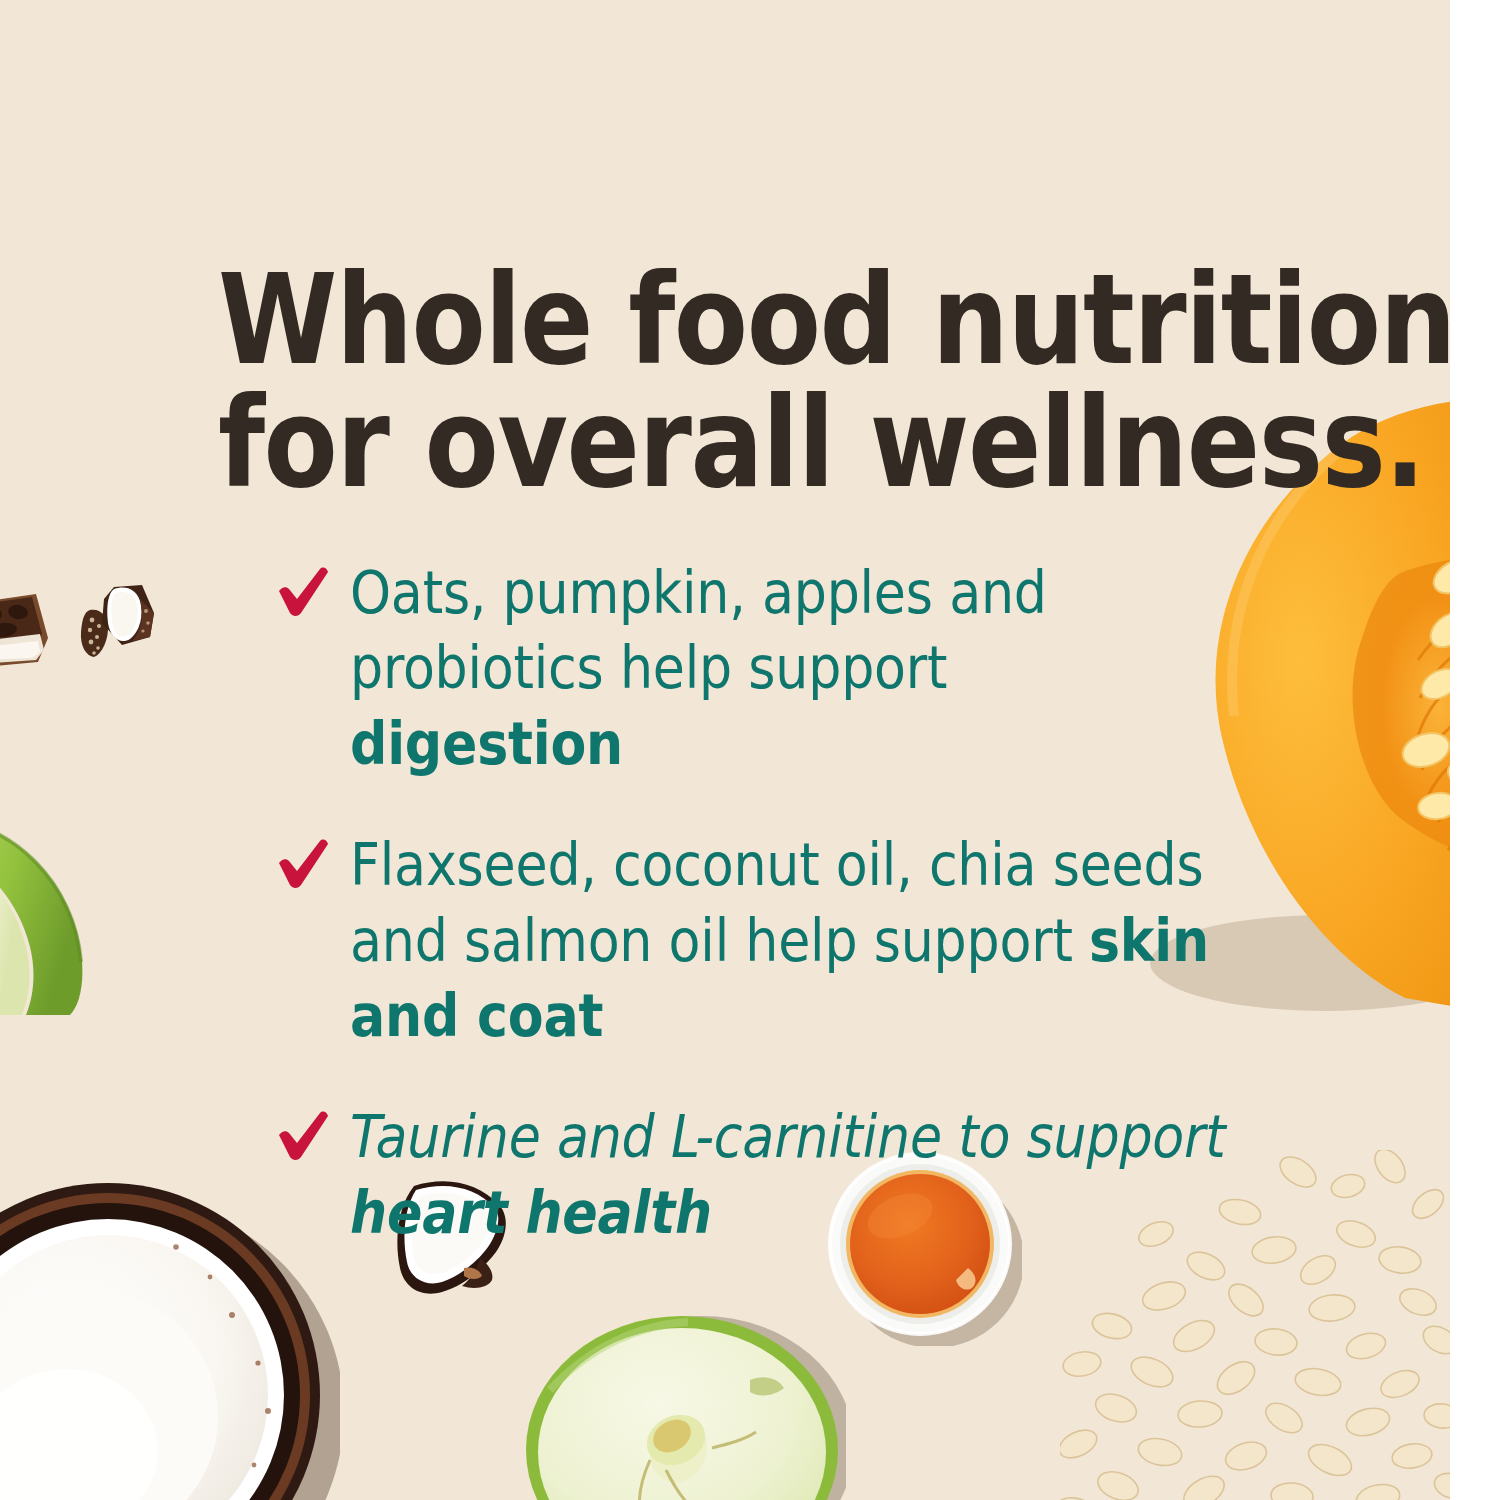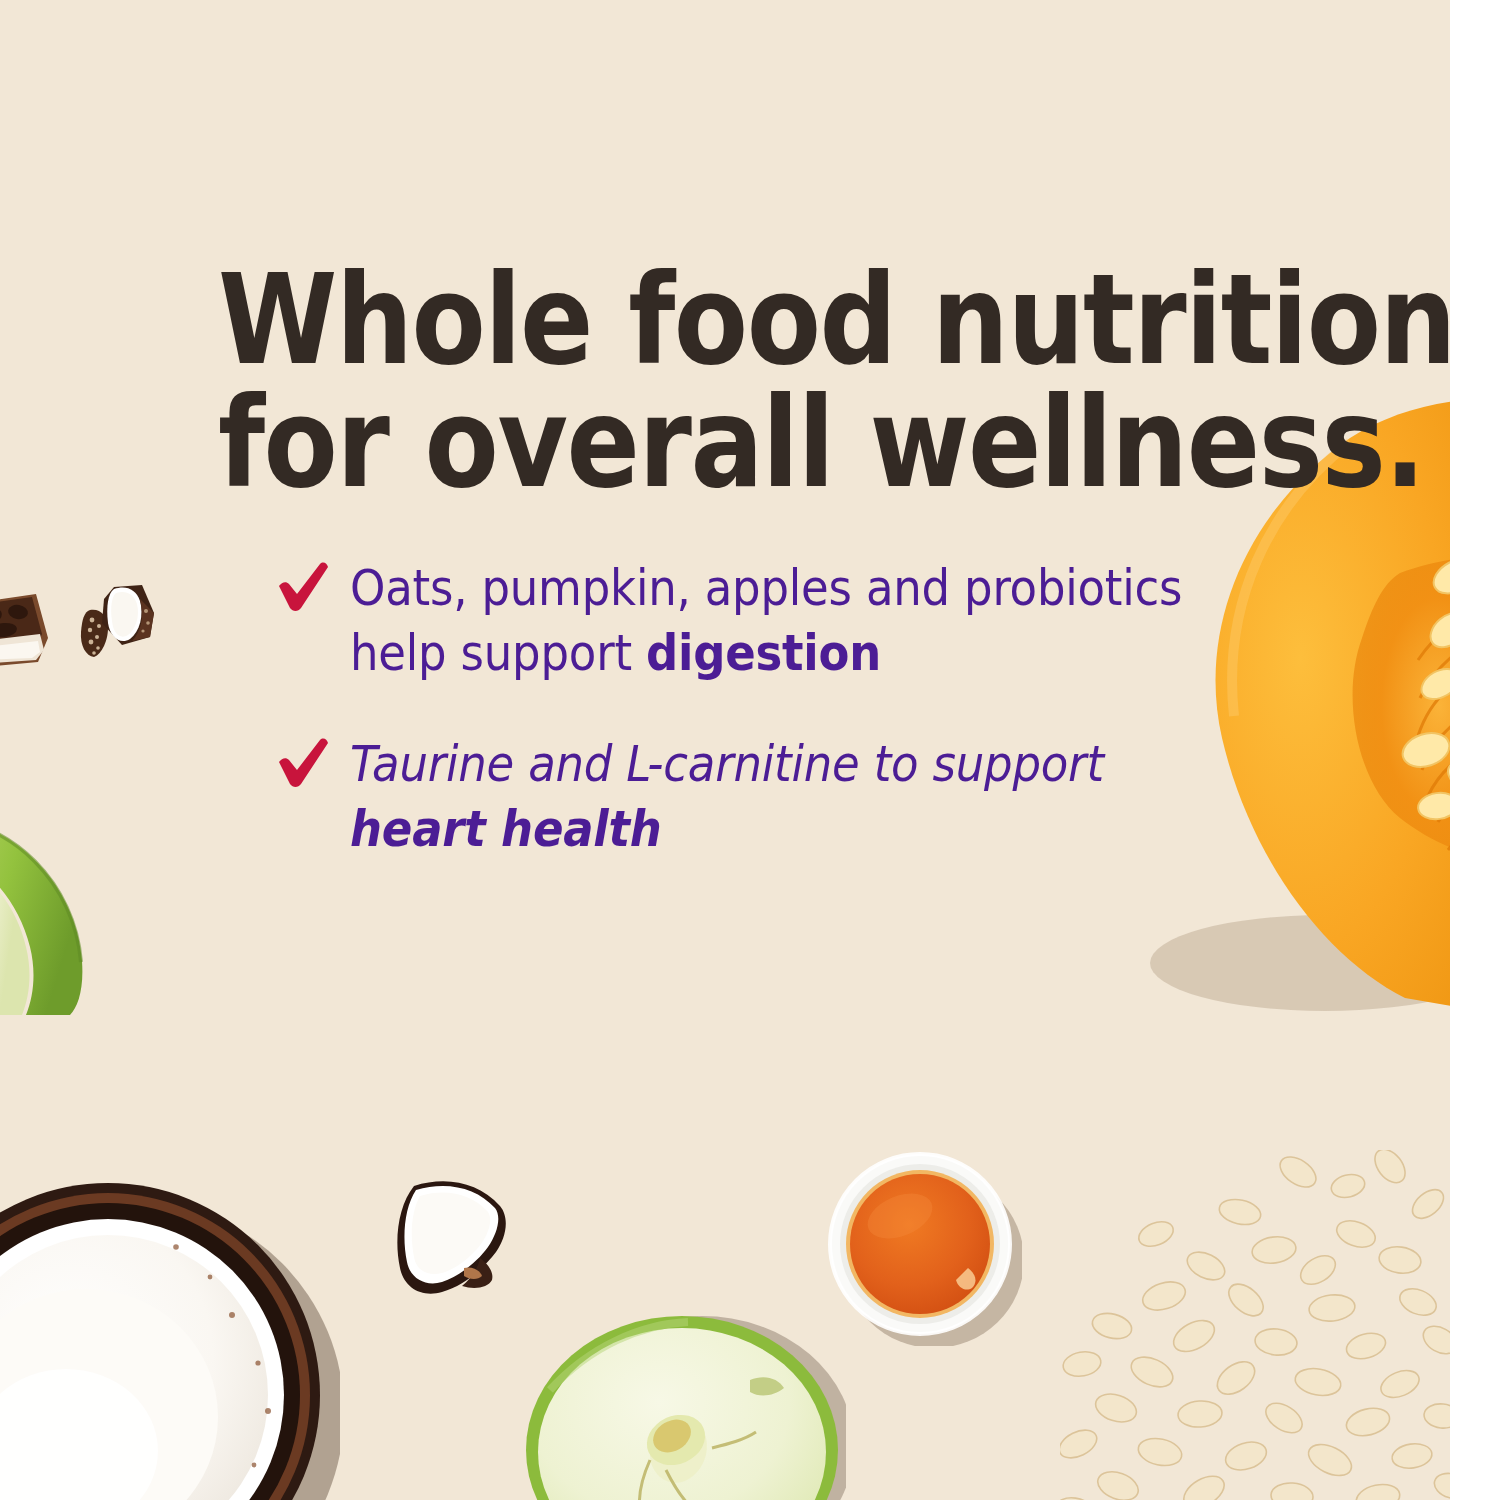--- a/index.html
+++ b/index.html
@@ -42,23 +42,23 @@
     position: absolute;
     left: 276px;
     top: 556px;
     width: 960px;
     z-index: 40;
   }
   .bullet {
     position: relative;
     padding-left: 74px;
     margin-bottom: 46px;
-    color: #4c1d95;
+    color: #0f766e;
     font-family: "Liberation Sans Narrow", "DejaVu Sans Condensed", "Liberation Sans", sans-serif;
-    font-size: 50px;
+    font-size: 58px;
     line-height: 1.30;
     font-weight: 400;
     letter-spacing: -0.2px;
   }
   .bullet:last-child { margin-bottom: 0; font-style: italic; }
   .bullet b { font-weight: 700; }
   .check {
     position: absolute;
     left: 0;
     top: 6px;
@@ -415,20 +415,28 @@
 
     <div class="bullet">
       <span class="check">
         <svg viewBox="0 0 54 52" xmlns="http://www.w3.org/2000/svg">
           <path d="M3 24 C6 20 10 19 13 22 L21 32 L44 2 C47 -1 51 1 52 5 L25 46 C22 50 17 50 14 46 Z" fill="#C8143C"></path>
         </svg>
       </span>
       <span>Oats, pumpkin, apples and probiotics help support </span><b>digestion</b>
     </div>
 
+    <div class="bullet">
+      <span class="check">
+        <svg viewBox="0 0 54 52" xmlns="http://www.w3.org/2000/svg">
+          <path d="M3 24 C6 20 10 19 13 22 L21 32 L44 2 C47 -1 51 1 52 5 L25 46 C22 50 17 50 14 46 Z" fill="#C8143C"></path>
+        </svg>
+      </span>
+      <span>Flaxseed, coconut oil, chia seeds and salmon oil help support </span><b>skin and coat</b>
+    </div>
 
     <div class="bullet">
       <span class="check">
         <svg viewBox="0 0 54 52" xmlns="http://www.w3.org/2000/svg">
           <path d="M3 24 C6 20 10 19 13 22 L21 32 L44 2 C47 -1 51 1 52 5 L25 46 C22 50 17 50 14 46 Z" fill="#C8143C"></path>
         </svg>
       </span>
       <span>Taurine and L-carnitine to support </span><b>heart health</b>
     </div>
 

